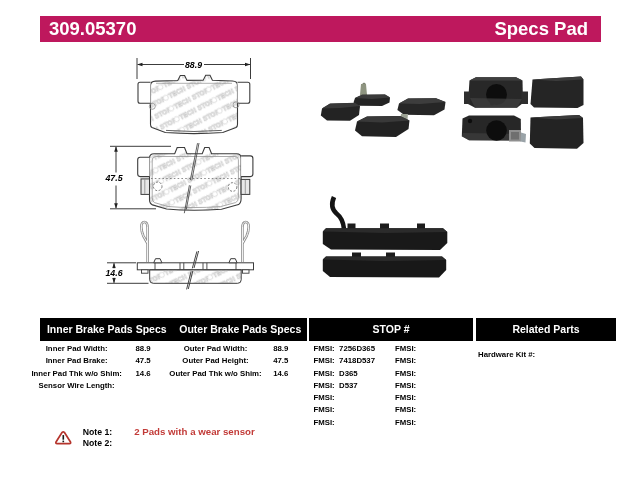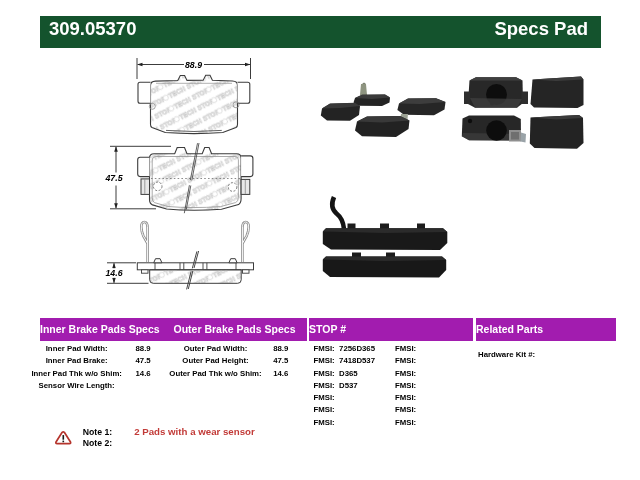--- a/index.html
+++ b/index.html
@@ -1,24 +1,24 @@
 <!DOCTYPE html>
 <html><head>
 <meta charset="utf-8">
 <style>
 html,body{margin:0;padding:0;}
 body{width:640px;height:480px;background:#fff;position:relative;overflow:hidden;
      font-family:"Liberation Sans",sans-serif;}
 .abs{position:absolute;}
-#titlebar{left:40px;top:16px;width:561px;height:32px;background:#14532d;color:#fff;
+#titlebar{left:40px;top:16px;width:561px;height:26px;background:#be185d;color:#fff;
   font-weight:bold;font-size:18.5px;line-height:26px;}
 #titlebar .l{position:absolute;left:9px;top:0;}
 #titlebar .r{position:absolute;right:13px;top:0;}
-.hbar{background:#a21caf;color:#fff;font-weight:bold;font-size:10.5px;height:23px;
-  line-height:23px;top:318px;}
+.hbar{background:#000000;color:#fff;font-weight:bold;font-size:10.5px;height:23px;
+  line-height:23px;text-align:center;top:318px;}
 #barA{left:40px;width:267px;}
 #barA span{display:inline-block;width:50%;}
 #barB{left:309px;width:164px;}
 #barC{left:476px;width:140px;}
 .row{font-size:7.8px;font-weight:bold;color:#000;line-height:12.25px;white-space:nowrap;}
 .lbl{display:inline-block;text-align:center;}
 #col1{left:20px;top:343.2px;}
 #col1 .lbl{width:113.3px;}
 #col2{left:160px;top:343.2px;}
 #col2 .lbl{width:111px;}

